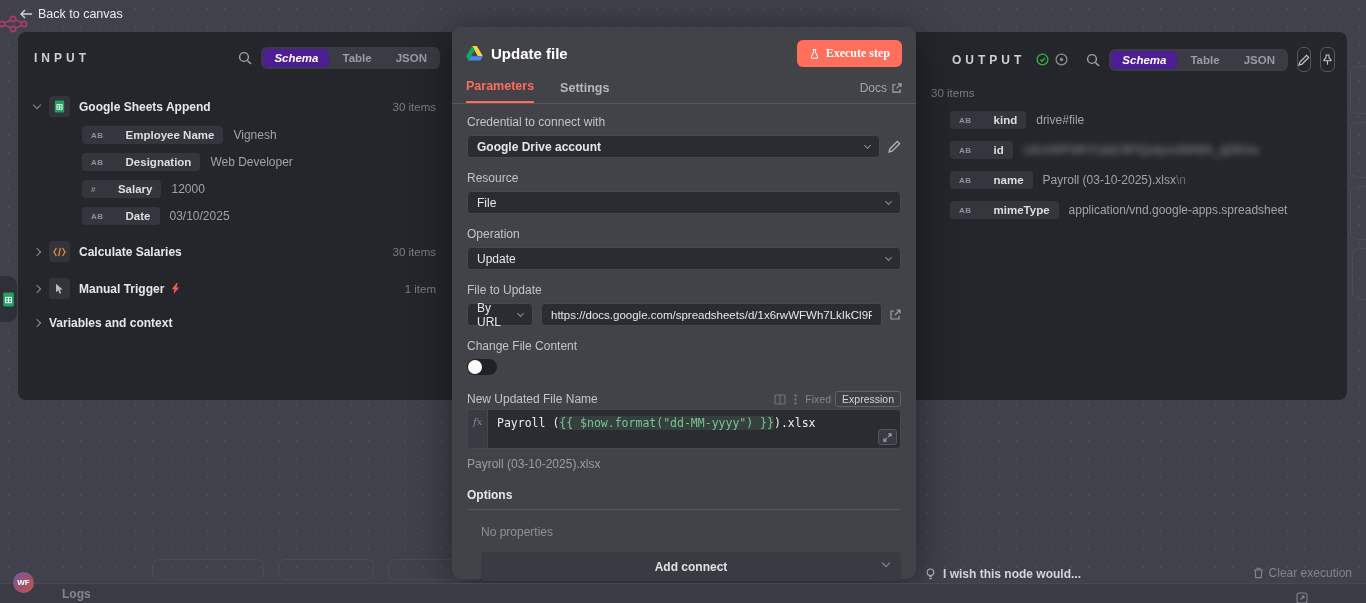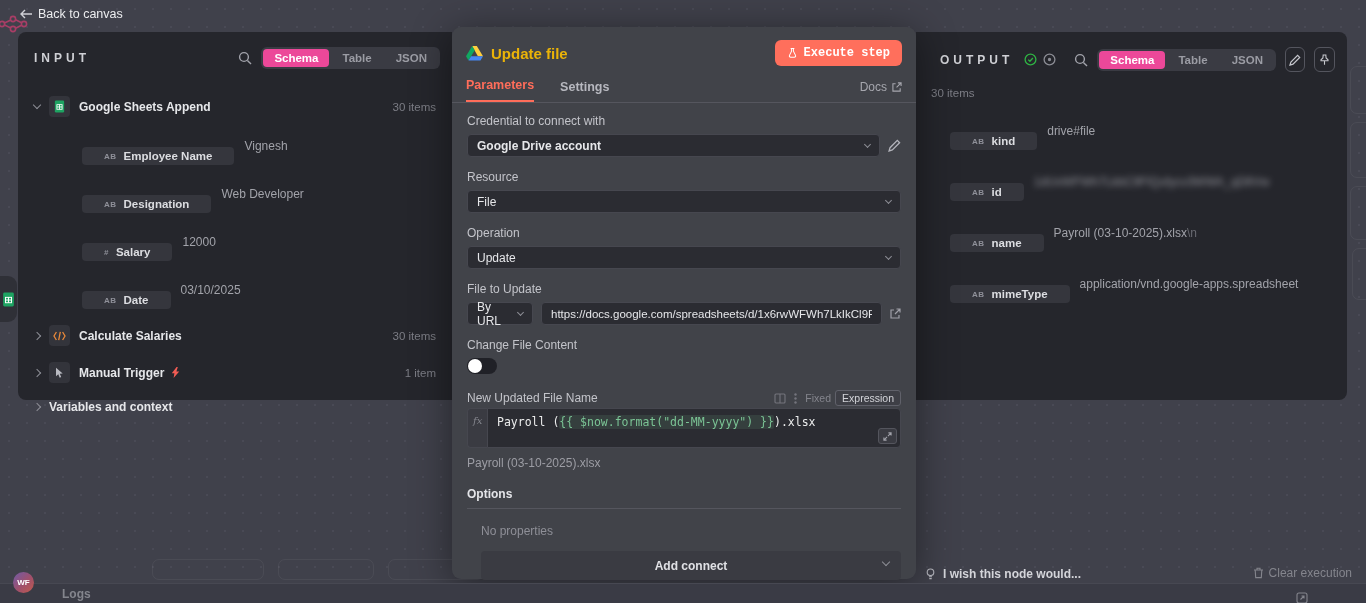--- a/index.html
+++ b/index.html
@@ -31,52 +31,52 @@
 
   
   .panel { position:absolute; top:32px; height:368px; background:#25262c; z-index:2; }
   .panel-input  { left:18px;  width:434px; border-radius:8px 0 0 8px; }
   .panel-output { left:916px; width:431px; border-radius:0 8px 8px 0; }
   .panel-head { display:flex; align-items:center; padding:15px 12px 8px 16px; gap:9px; }
   .panel-title { font-size:12px; font-weight:bold; letter-spacing:4px; color:#cfd0d5; }
   .spacer { flex:1; }
   .tabgroup { display:flex; align-items:center; background:#3a3b43; border-radius:6px; padding:2px; gap:2px; }
   .tab { padding:3px 11px; border-radius:4px; color:#9b9ca4; font-size:11.5px; font-weight:bold; cursor:pointer; }
-  .tab.active { background:#ec4899; color:#fff; }
+  .tab.active { background:#4c1d95; color:#fff;font-style:italic; }
   .sqbtn { width:30px; height:25px; border:1px solid #54555e; border-radius:6px; display:flex; align-items:center; justify-content:center; cursor:pointer; background:transparent; }
   .items-count { color:#7c7d85; font-size:11.5px; }
 
   
   .tree { padding:6px 16px 0 16px; }
   .node-row { display:flex; align-items:center; gap:9px; margin-top:13px; cursor:pointer; }
   .node-ic { width:21px; height:21px; background:#33343b; border-radius:4px; display:flex; align-items:center; justify-content:center; }
   .node-name { font-weight:bold; font-size:12px; color:#e6e7ea; }
   .chev { width:6px; height:6px; border-right:1.6px solid #8d8e96; border-bottom:1.6px solid #8d8e96; flex:none; }
   .chev.down { transform:rotate(45deg); margin-top:-3px; }
   .chev.right { transform:rotate(-45deg); }
   .field-row { display:flex; align-items:center; margin:9px 0 0 48px; }
-  .pill { display:inline-flex; align-items:center; gap:7px; background:#35363d; border-radius:4px; padding:3px 22px;margin-top:21px; }
+  .pill { display:inline-flex; align-items:center; gap:22px; background:#35363d; border-radius:4px; padding:3px 9px; }
   .pill .ptype { font-size:8px; font-weight:bold; color:#8f9099; letter-spacing:.5px; }
   .pill .pname { font-size:11.5px; font-weight:bold; color:#dcdde1; }
   .fval { margin-left:10px; color:#a2a3aa; font-size:12px; }
   .fval.dim-suffix span.sfx { color:#686970; }
   .blurred { filter:blur(3px); opacity:.85; }
 
   
   .node-chip { position:absolute; left:0; top:276px; width:17px; height:46px; background:#2f3037;
     border-radius:0 9px 9px 0; z-index:3; display:flex; align-items:center; }
 
   
   .modal { position:absolute; left:452px; top:27px; width:464px; height:552px; background:#414349;
     border-radius:9px; z-index:4; box-shadow:0 6px 40px rgba(0,0,0,.45); }
   .modal-head { padding:13px 14px 0 14px; }
   .mtitle-row { display:flex; align-items:center; gap:8px; }
-  .mtitle { font-size:15px; font-weight:bold; color:#eab308; flex:1; }
+  .mtitle { font-size:15px; font-weight:bold; color:#ffffff; flex:1; }
   .exec-btn { display:flex; align-items:center; gap:6px; background:#ff6f5c; border:none; border-radius:6px;
-    color:#fff; font-weight:bold; font-size:12px; padding:6px 12px; cursor:pointer; font-family:Liberation Mono, monospace; }
+    color:#fff; font-weight:bold; font-size:12px; padding:6px 12px; cursor:pointer; font-family:Liberation Serif, serif; }
   .mtabs-row { display:flex; align-items:flex-end; margin-top:12px; height:24px; }
   .mtab { font-size:12.5px; font-weight:bold; color:#b7b8bf; padding-bottom:8px; cursor:pointer; }
   .mtab.active { color:#ff6d5a; border-bottom:2px solid #ff6d5a; }
   .mtab + .mtab { margin-left:26px; }
   .docs-link { margin-left:auto; display:flex; align-items:center; gap:5px; color:#a6a7ae; font-size:12px; padding-bottom:8px; cursor:pointer; }
   .mdivider { border-top:1px solid #55565e; }
   .modal-body { padding:11px 15px 0 15px; }
   .grp { margin-bottom:13px; }
   .flabel { display:block; color:#c3c4ca; font-size:12px; margin-bottom:6px; font-weight:normal; }
   .sel { display:flex; align-items:center; height:23px; background:#2b2c32; border:1px solid #46474f;
@@ -264,21 +264,21 @@
   <div class="node-chip">
     <svg width="15" height="15" viewBox="0 0 14 14" style="margin-left:1px;">
         <rect x="2" y="0.5" width="10" height="13" rx="1.3" fill="#1ea362"></rect>
         <rect x="4.2" y="5" width="5.6" height="5" fill="none" stroke="#fff" stroke-width="0.9"></rect>
         <line x1="4.2" y1="7.5" x2="9.8" y2="7.5" stroke="#fff" stroke-width="0.9"></line>
         <line x1="7" y1="5" x2="7" y2="10" stroke="#fff" stroke-width="0.9"></line>
       </svg>
   </div>
 
   <section class="panel panel-output">
-    <div class="panel-head" style="padding-left:24px;">
+    <div class="panel-head" style="padding-left:36px;">
       <span class="panel-title">OUTPUT</span>
       <span class="out-head-icons">
         <span class="ic">
           <svg width="13" height="13" viewBox="0 0 13 13" fill="none" stroke="#2fb344" stroke-width="1.3">
               <circle cx="6.5" cy="6.5" r="5.4"></circle>
               <path d="M4.2 6.6l1.7 1.7 3-3.3"></path>
             </svg>
         </span>
         <span class="ic">
           <svg width="13" height="13" viewBox="0 0 13 13" fill="none" stroke="#8b8c94" stroke-width="1.3">

